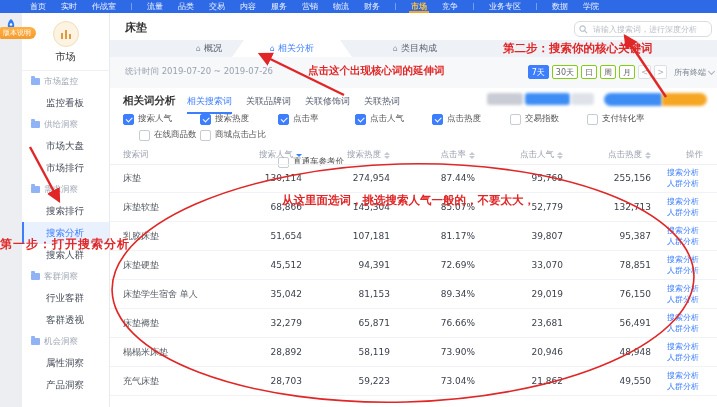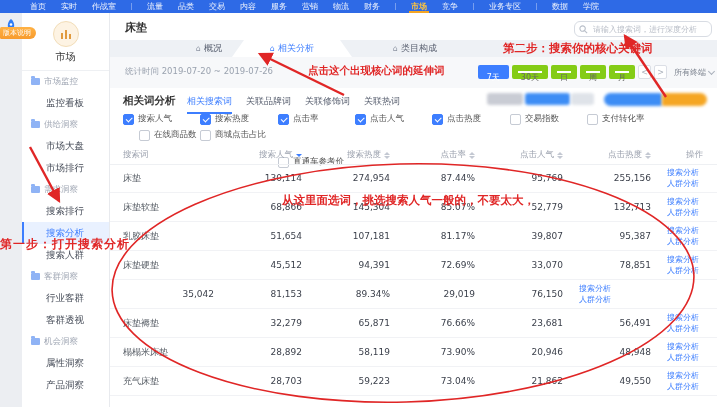--- a/index.html
+++ b/index.html
@@ -39,21 +39,21 @@
   .tabbar{position:absolute;top:27px;left:0;right:0;height:17px;background:#eef1f5;}
   .htab{position:absolute;top:0;height:17px;line-height:17px;text-align:center;font-size:9px;color:#596070;cursor:pointer;}
   .htab .hticon{font-size:8px;color:#8d94a2;margin-right:3px;}
   .htab.slot0{left:69px;width:60px;} .htab.slot1{left:122px;width:120px;} .htab.slot2{left:265px;width:80px;}
   .htab.active{background:#fff;color:#3d7eff;clip-path:polygon(12px 0,calc(100% - 12px) 0,100% 100%,0 100%);}
   .htab.active .hticon{color:#3d7eff;}
   .strip{position:absolute;top:44px;left:0;right:0;height:31px;background:#f7f8fa;border-bottom:1px solid #e9ebef;}
   .stats{position:absolute;left:15px;top:9px;font-size:8.5px;color:#9aa2af;}
   .controls{position:absolute;right:3px;top:8px;display:flex;align-items:center;gap:3px;}
   .dbtn{min-width:15px;padding:0 3px;height:14px;line-height:14px;text-align:center;font-size:8px;color:#666;
-        background:#fff;border:6px solid #84cc16;border-radius:2px;box-sizing:border-box;cursor:pointer;}
+        background:#fff;border:1px solid #84cc16;border-radius:2px;box-sizing:border-box;cursor:pointer;}
   .dbtn.active{background:#3d7eff;border-color:#3d7eff;color:#fff;}
   .pager{width:13px;height:14px;line-height:13px;text-align:center;font-size:8px;color:#aab0bb;background:#fff;border:1px solid #dcdfe6;border-radius:2px;box-sizing:border-box;cursor:pointer;}
   .terminal{display:flex;align-items:center;font-size:8px;color:#7b828e;margin-left:4px;cursor:pointer;white-space:nowrap;}
   .chev{width:4px;height:4px;border-right:1px solid #aab0bb;border-bottom:1px solid #aab0bb;transform:rotate(45deg);display:inline-block;margin-left:3px;margin-bottom:1px;}
   
   .card{position:absolute;top:75px;left:0;right:0;bottom:0;background:#fff;}
   .cardtitle{position:absolute;left:13px;top:6px;font-size:10.5px;font-weight:bold;color:#333;}
   .ptabs{position:absolute;left:77px;top:7px;display:flex;gap:14px;}
   .ptab{font-size:9px;color:#596070;padding-bottom:4px;cursor:pointer;white-space:nowrap;}
   .ptab.active{color:#3d7eff;border-bottom:2px solid #3d7eff;}
@@ -354,20 +354,21 @@
             <div class="cell num">94,391</div>
             <div class="cell num">72.69%</div>
             <div class="cell num">33,070</div>
             <div class="cell num">78,851</div>
             <div class="cell act">
               <a class="alink">搜索分析</a>
               <a class="alink">人群分析</a>
             </div>
           </div>
           <div class="trow">
+            <div class="cell kw">床垫学生宿舍 单人</div>
             <div class="cell num">35,042</div>
             <div class="cell num">81,153</div>
             <div class="cell num">89.34%</div>
             <div class="cell num">29,019</div>
             <div class="cell num">76,150</div>
             <div class="cell act">
               <a class="alink">搜索分析</a>
               <a class="alink">人群分析</a>
             </div>
           </div>

